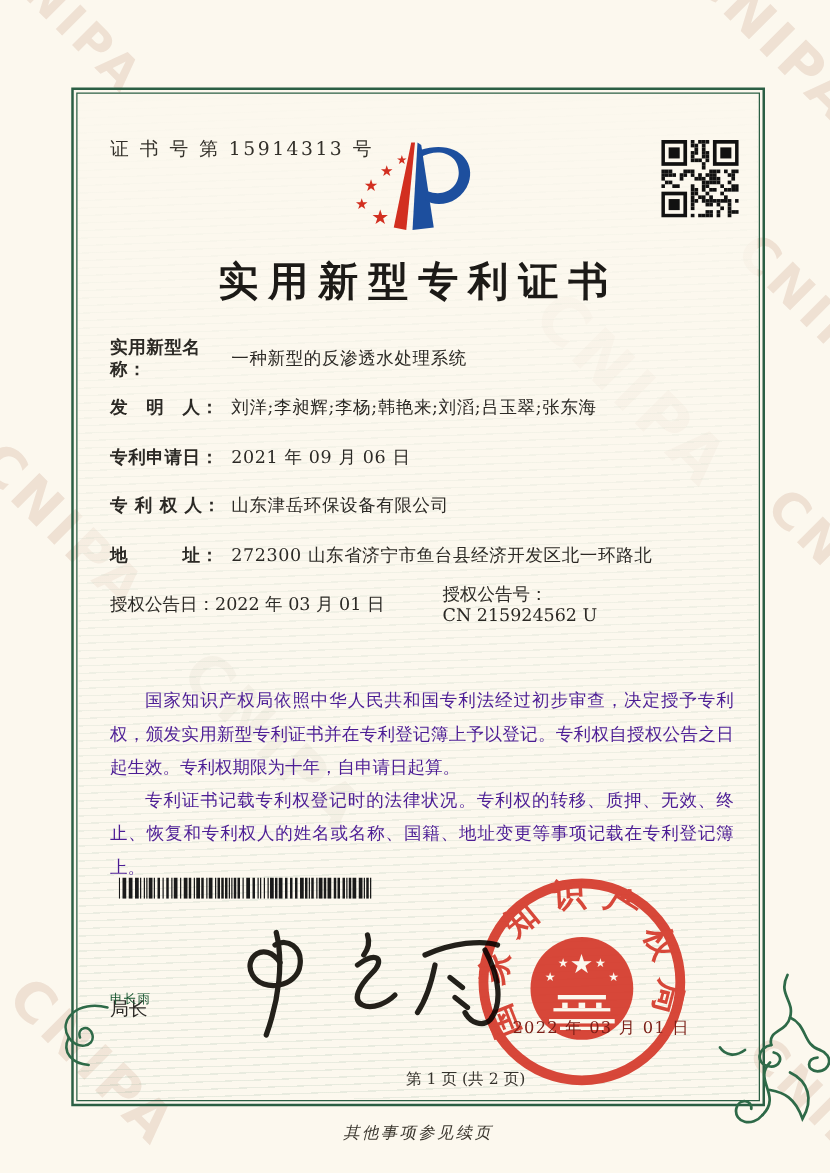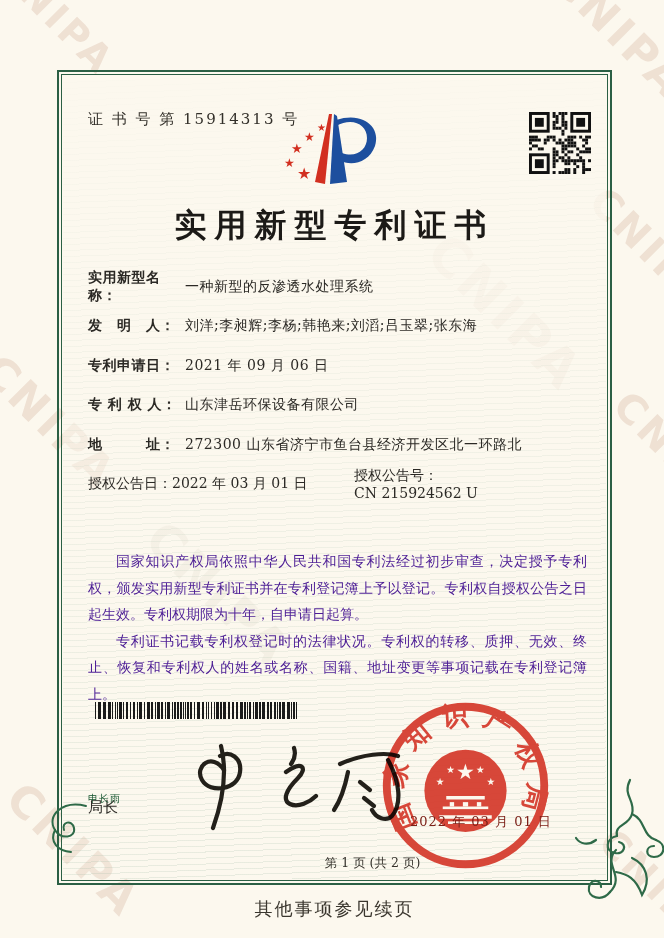--- a/index.html
+++ b/index.html
@@ -51,21 +51,21 @@
     font-size:14px;line-height:26.5px;color:#4c1d95;text-align:justify;
   }
   .paras p{margin:0;text-indent:2em;}
   .barcode{position:absolute;left:95px;top:702px;width:205px;height:17px;}
   .officer-title{position:absolute;left:88px;top:762px;font-size:15px;color:#2b2925;margin-top:36px;}
   .officer-name{position:absolute;left:88px;top:792px;font-size:10px;color:#14532d;letter-spacing:1px;}
   .signature{position:absolute;left:190px;top:740px;width:230px;height:92px;}
   .seal{position:absolute;left:378px;top:698px;width:175px;height:175px;mix-blend-mode:multiply;opacity:0.93;}
   .seal-date{position:absolute;left:410px;top:813px;font-size:13px;color:#7c2018;letter-spacing:1px;z-index:4;}
   .page-info{position:absolute;left:57px;top:855px;width:555px;text-align:center;font-size:12.5px;color:#34312b;margin-left:38px;}
-  .footer-note{position:absolute;left:57px;top:897px;width:555px;text-align:center;font-size:18px;color:#3a362e;letter-spacing:2px;}
+  .footer-note{position:absolute;left:57px;top:897px;width:555px;text-align:center;font-size:13px;color:#3a362e;letter-spacing:2px;font-style:italic;}
   .flourish-br{position:absolute;left:572px;top:778px;width:92px;height:128px;z-index:4;}
   .curl-bl{position:absolute;left:40px;top:800px;width:52px;height:56px;z-index:4;}
 </style>
 </head>
 <body>
 
 <div class="wm" style="left:-18px;top:-6px;font-size:38px;">CNIPA</div>
 <div class="wm" style="left:536px;top:6px;font-size:44px;">CNIPA</div>
 <div class="wm" style="left:574px;top:226px;font-size:40px;">CNIPA</div>
 <div class="wm" style="left:408px;top:282px;font-size:52px;color:rgba(199,160,137,0.18);">CNIPA</div>

